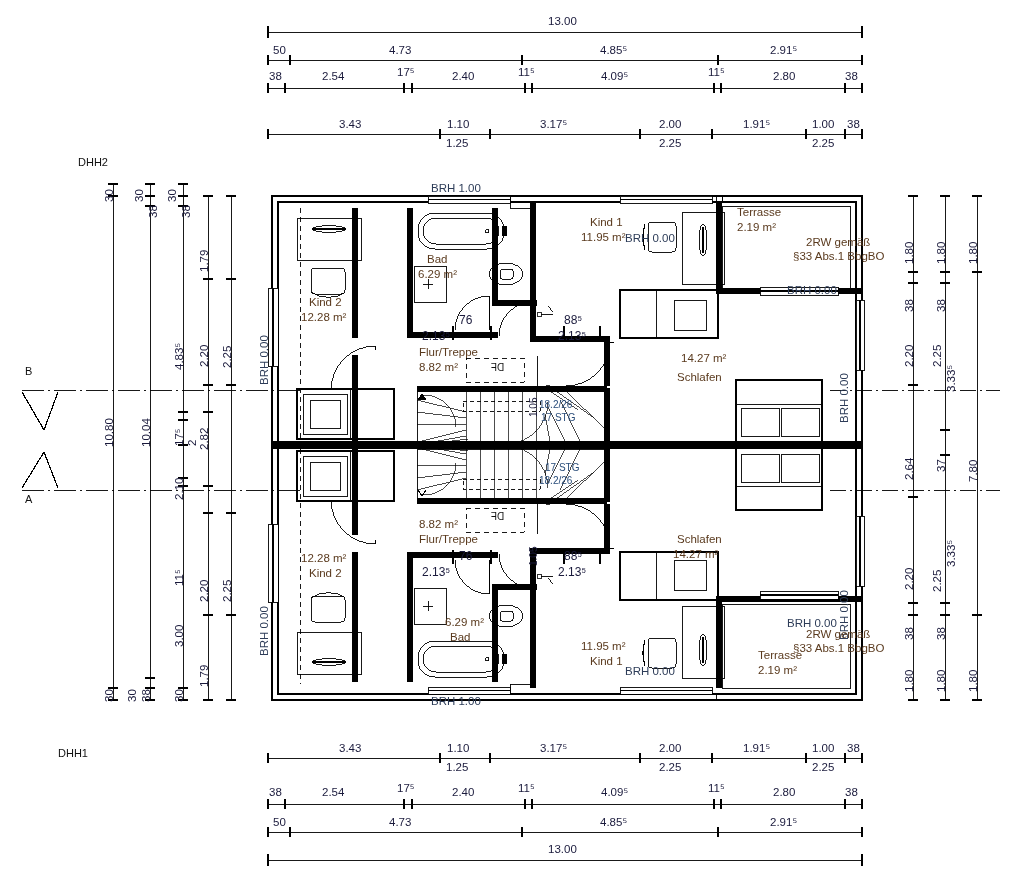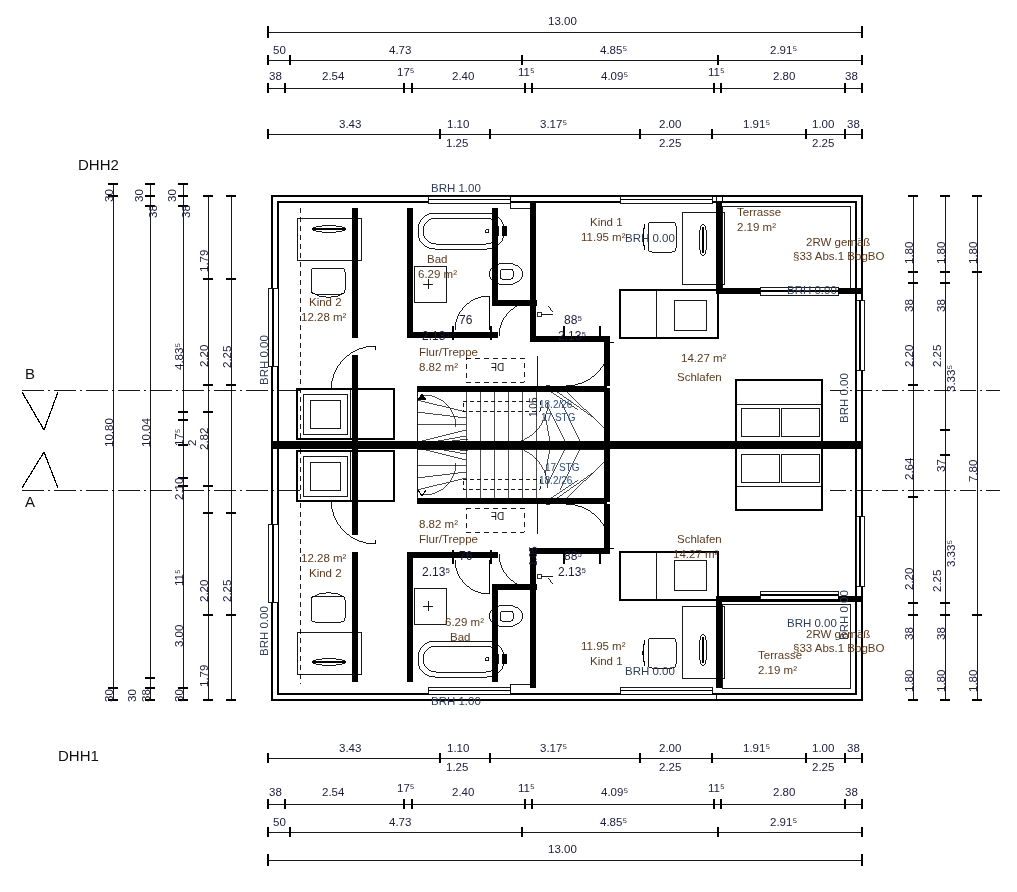--- a/index.html
+++ b/index.html
@@ -8,21 +8,21 @@
   #stage svg{position:absolute;left:0;top:0;}
   .lbl{position:absolute;white-space:pre;line-height:1.08;}
   .dim{color:#1a1a3c;font-size:11.5px;}
   .dimv{color:#1a1a3c;font-size:11.5px;transform-origin:0 0;}
   .room{color:#5a3a1e;font-size:11.5px;}
   .brh{color:#2d3c58;font-size:11.5px;}
   .brhv{color:#2d3c58;font-size:11.5px;transform-origin:0 0;}
   .stg{color:#2a4d7a;font-size:10px;}
   .dfl{color:#111;font-size:10px;}
   .note{color:#5a3a1e;font-size:11.5px;}
-  .big{color:#111;font-size:15px;}
+  .big{color:#111;font-size:11px;}
   .angle{color:#1a1a3c;font-size:12px;}
 </style>
 </head>
 <body>
 
 <div id="stage">
 
 <svg width="1017" height="892" viewBox="0 0 1017 892">
   <g stroke="#000" fill="none" stroke-width="0.9" shape-rendering="crispEdges">
 

